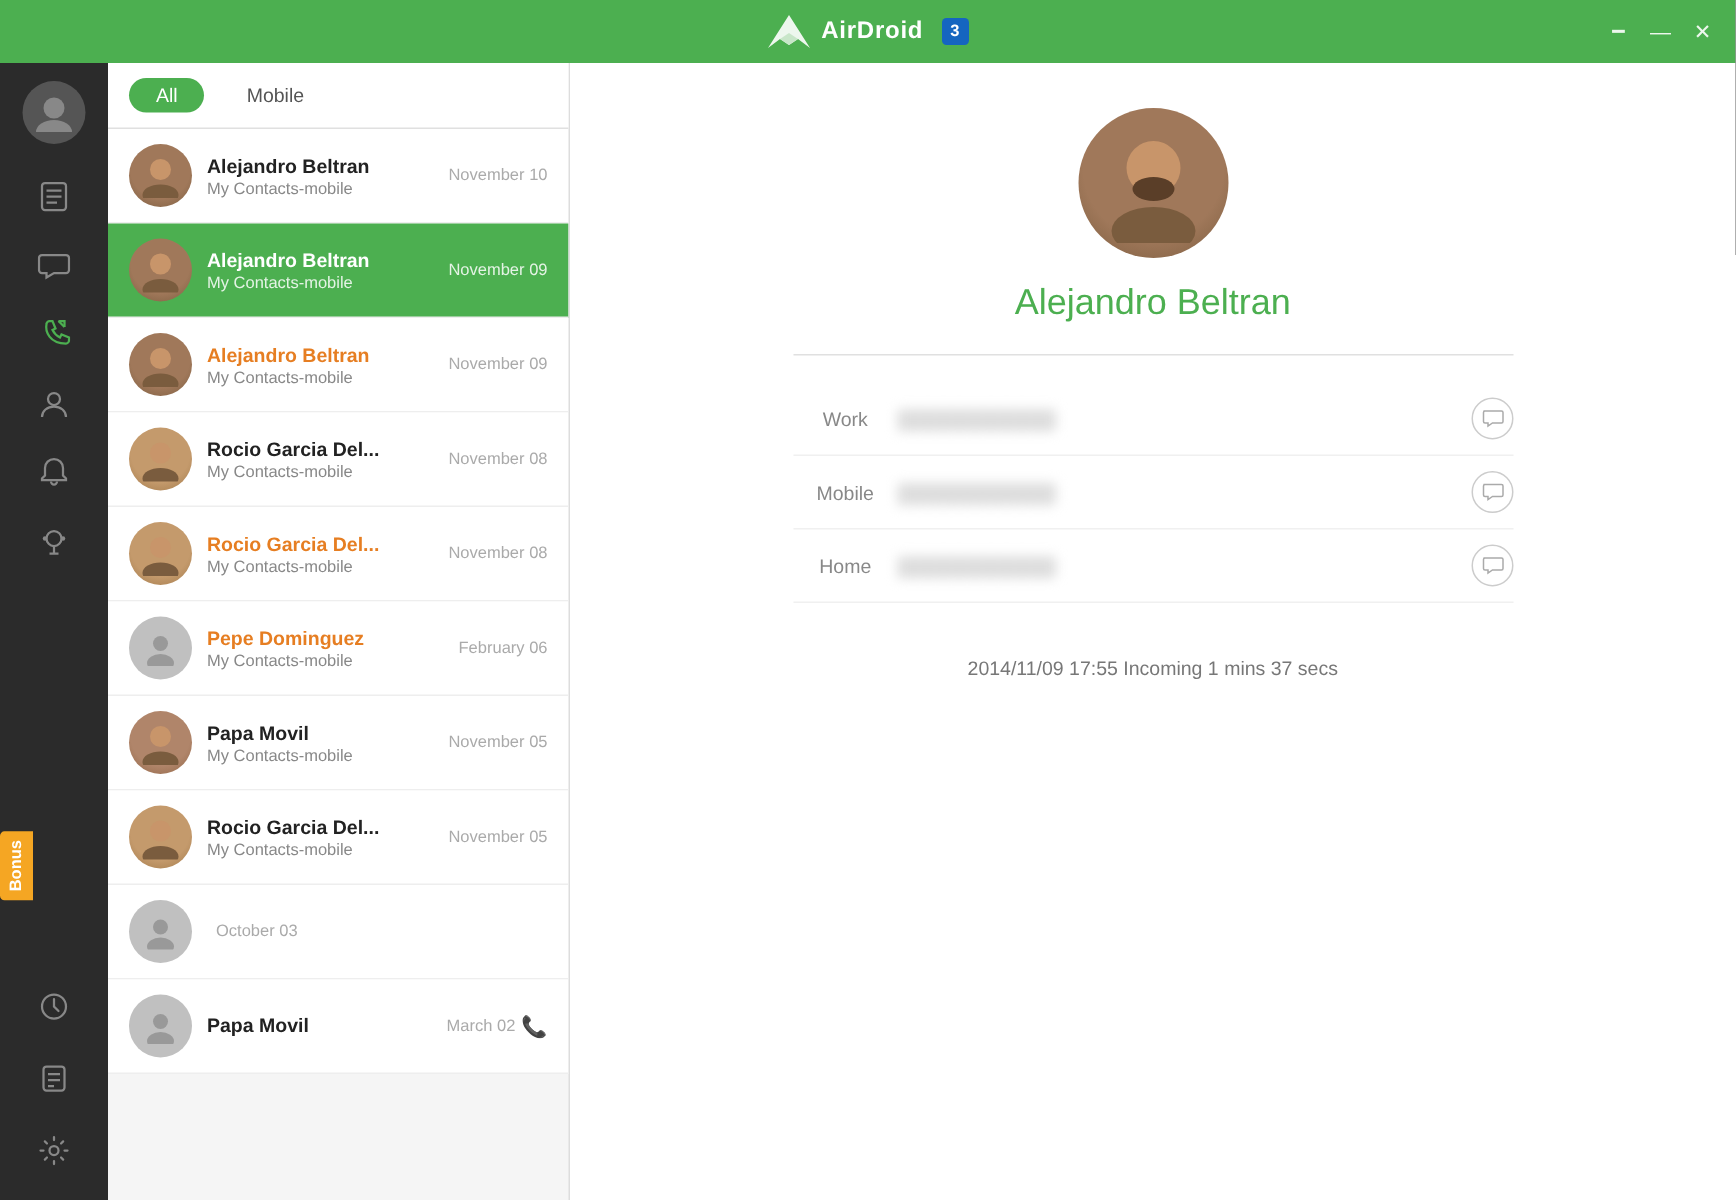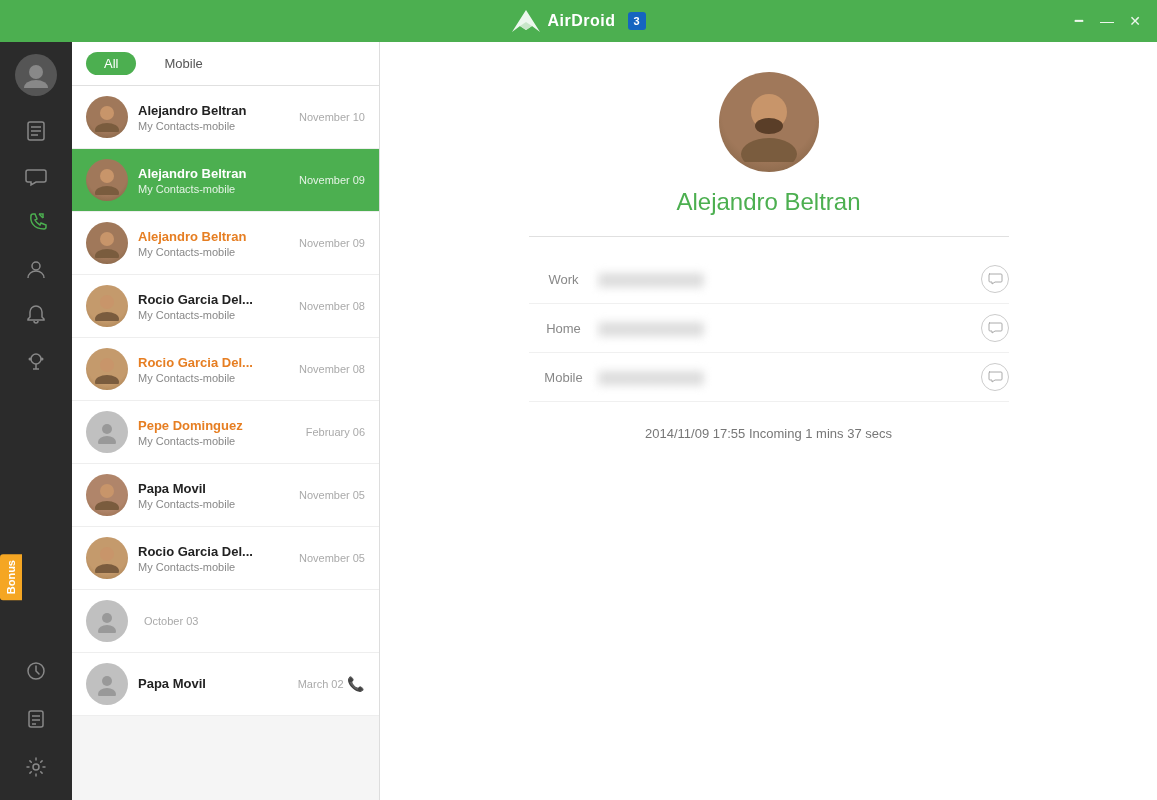--- a/index.html
+++ b/index.html
@@ -278,21 +278,21 @@
       border-radius: 50%;
       border: 1px solid #ccc;
       display: flex;
       align-items: center;
       justify-content: center;
       color: #aaa;
       font-size: 14px;
       cursor: pointer;
     }
     .call-log-entry {
-      margin-top: 24px;
+      margin-top: 36px;
       font-size: 13px;
       color: #777;
       text-align: center;
     }
 
     
     .face-1 { background: radial-gradient(circle at 50% 40%, #a0785a 60%, #7a5c3e 100%); }
     .face-3 { background: radial-gradient(circle at 50% 40%, #c49a6c 60%, #a07848 100%); }
     .face-5 { background: radial-gradient(circle at 50% 40%, #b0856a 60%, #906545 100%); }
     .face-gray { background: #c0c0c0; }
@@ -544,34 +544,34 @@
     <div class="contact-field-row">
           <div class="field-label">Work</div>
           <div class="field-value"><span style="background:#ddd; color:#ddd; border-radius:2px; filter:blur(4px); font-size:12px; letter-spacing:2px;">██████████</span></div>
           <div class="field-chat-icon">
             <svg width="16" height="16" viewBox="0 0 16 16" fill="none">
               <path d="M2 3 h12 a1 1 0 0 1 1 1 v6 a1 1 0 0 1 -1 1 h-6 l-3 2 v-2 h-2 a1 1 0 0 1 -1 -1 v-6 a1 1 0 0 1 1 -1z" stroke="#aaa" stroke-width="1" fill="none"></path>
             </svg>
           </div>
         </div>
         <div class="contact-field-row">
+          <div class="field-label">Mobile</div>
+          <div class="field-value"><span style="background:#ddd; color:#ddd; border-radius:2px; filter:blur(4px); font-size:12px; letter-spacing:2px;">██████████</span></div>
+          <div class="field-chat-icon">
+            <svg width="16" height="16" viewBox="0 0 16 16" fill="none">
+              <path d="M2 3 h12 a1 1 0 0 1 1 1 v6 a1 1 0 0 1 -1 1 h-6 l-3 2 v-2 h-2 a1 1 0 0 1 -1 -1 v-6 a1 1 0 0 1 1 -1z" stroke="#aaa" stroke-width="1" fill="none"></path>
+            </svg>
+          </div>
+        </div>
+        <div class="contact-field-row">
           <div class="field-label">Home</div>
           <div class="field-value"><span style="background:#ddd; color:#ddd; border-radius:2px; filter:blur(4px); font-size:12px; letter-spacing:2px;">██████████</span></div>
           <div class="field-chat-icon">
             <svg width="16" height="16" viewBox="0 0 16 16" fill="none">
               <path d="M2 3 h12 a1 1 0 0 1 1 1 v6 a1 1 0 0 1 -1 1 h-6 l-3 2 v-2 h-2 a1 1 0 0 1 -1 -1 v-6 a1 1 0 0 1 1 -1z" stroke="#aaa" stroke-width="1" fill="none"></path>
             </svg>
           </div>
         </div>
-        <div class="contact-field-row">
-          <div class="field-label">Mobile</div>
-          <div class="field-value"><span style="background:#ddd; color:#ddd; border-radius:2px; filter:blur(4px); font-size:12px; letter-spacing:2px;">██████████</span></div>
-          <div class="field-chat-icon">
-            <svg width="16" height="16" viewBox="0 0 16 16" fill="none">
-              <path d="M2 3 h12 a1 1 0 0 1 1 1 v6 a1 1 0 0 1 -1 1 h-6 l-3 2 v-2 h-2 a1 1 0 0 1 -1 -1 v-6 a1 1 0 0 1 1 -1z" stroke="#aaa" stroke-width="1" fill="none"></path>
-            </svg>
-          </div>
-        </div>
       </div>
     <div class="call-log-entry">2014/11/09  17:55  Incoming  1 mins 37 secs</div>
   </div>
 
 </div>
 
 </body></html>

